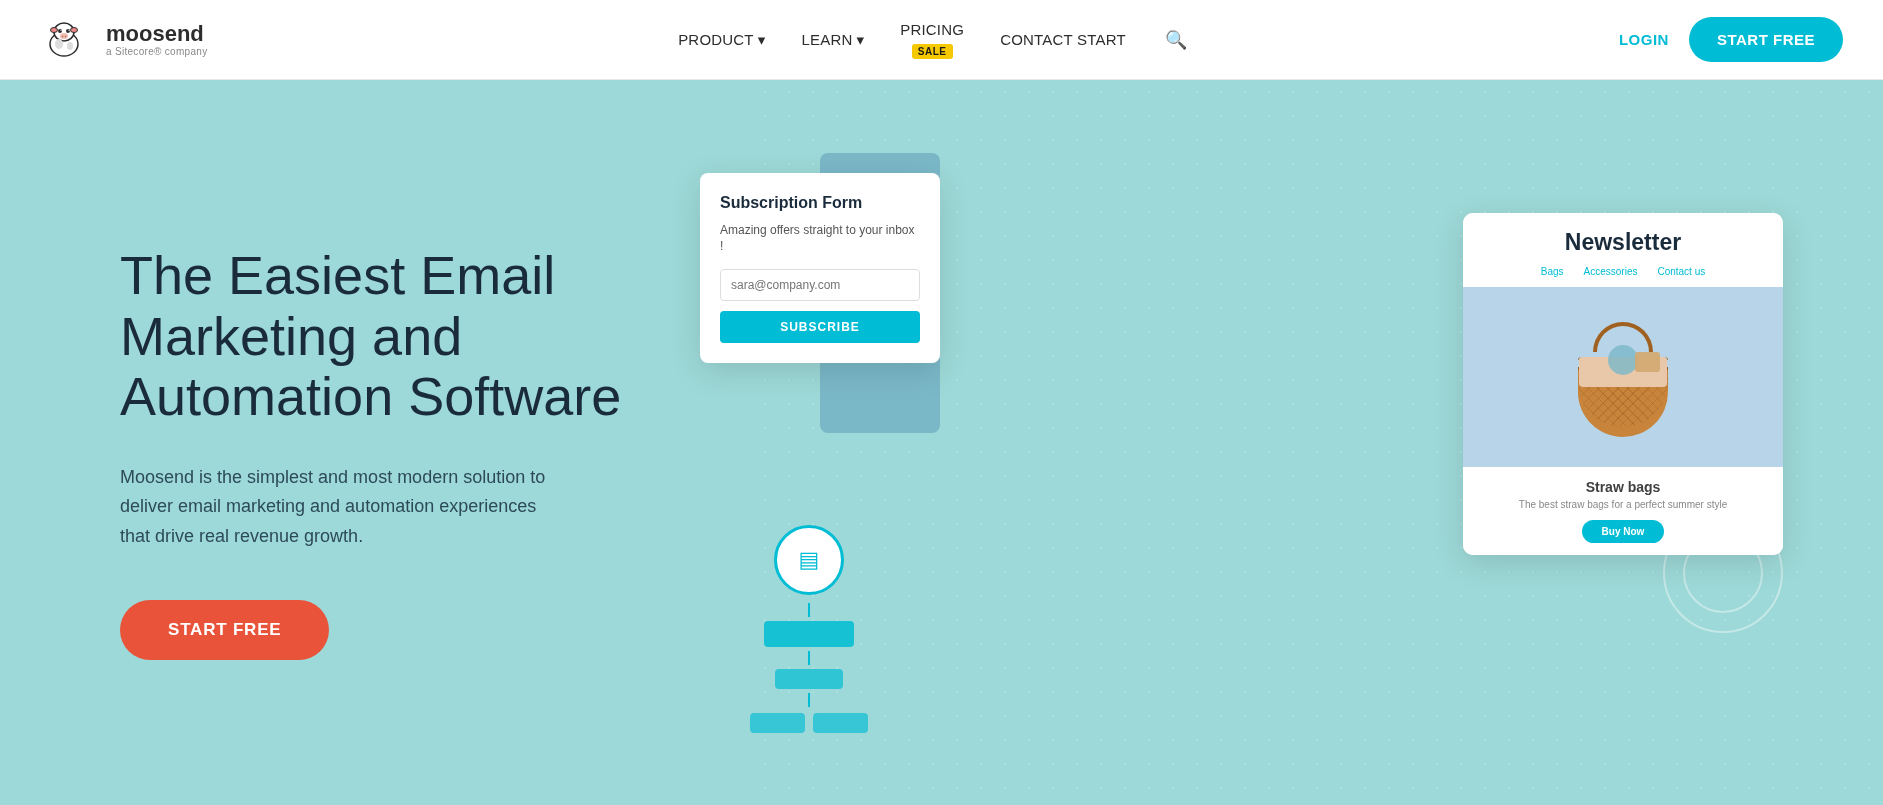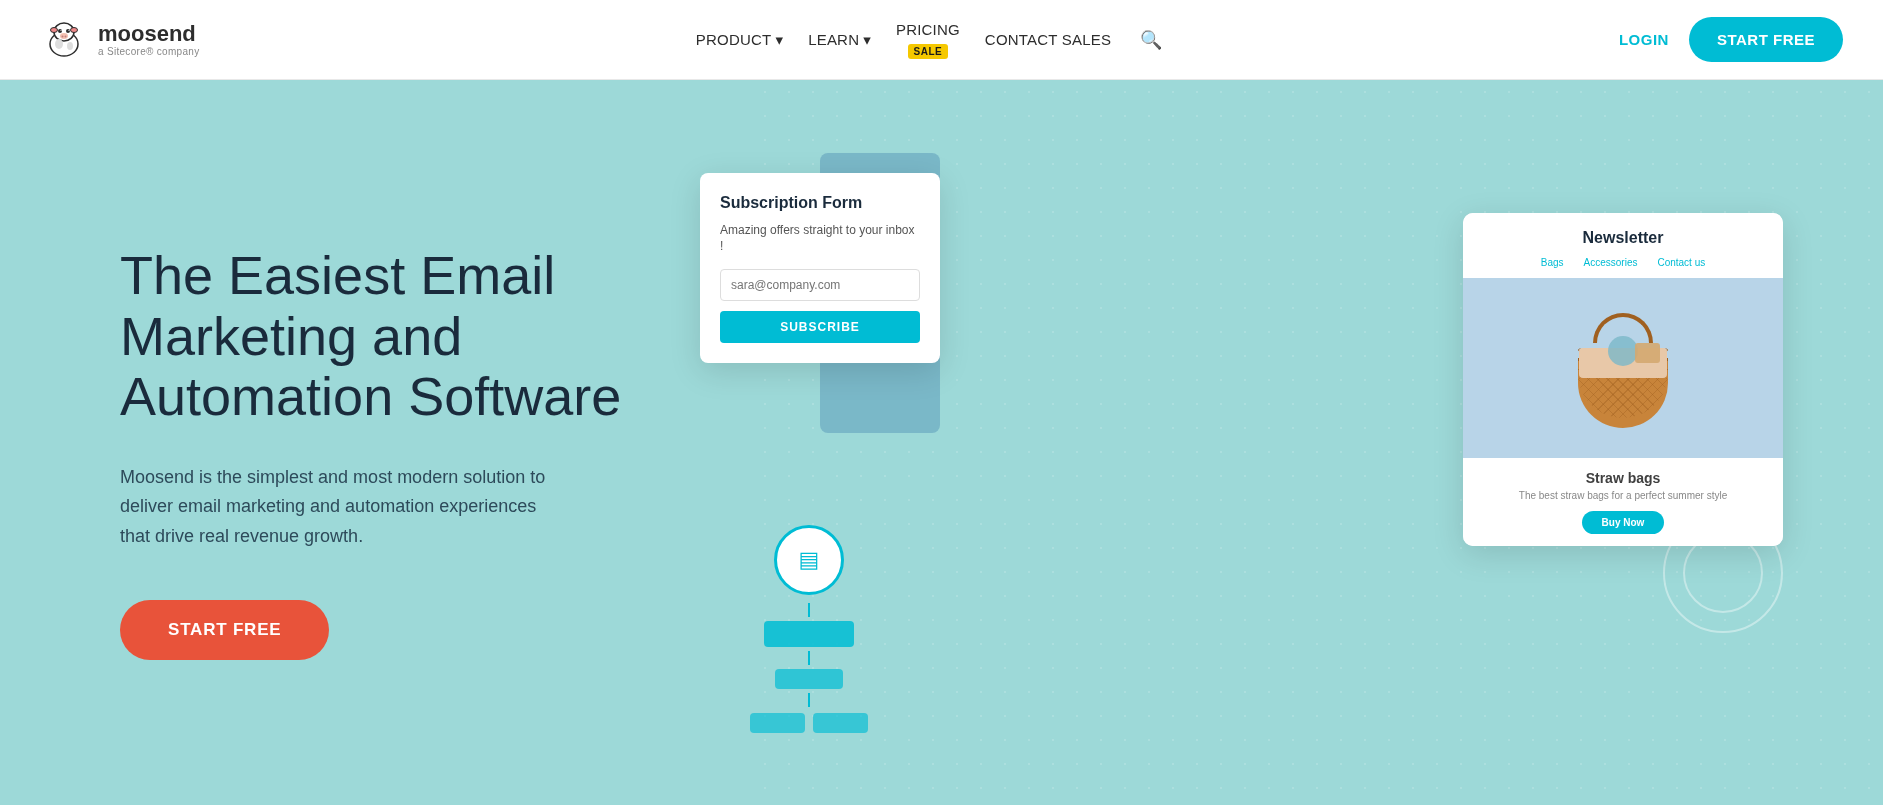--- a/index.html
+++ b/index.html
@@ -13,21 +13,21 @@
       padding: 0 40px;
       height: 80px;
       background: #fff;
       border-bottom: 1px solid #e8e8e8;
       position: relative;
       z-index: 10;
     }
     .nav-logo {
       display: flex;
       align-items: center;
-      gap: 10px;
+      gap: 18px;
     }
     .logo-icon {
       width: 48px;
       height: 48px;
     }
     .logo-text {
       display: flex;
       flex-direction: column;
     }
     .logo-name {
@@ -37,21 +37,21 @@
       line-height: 1.1;
     }
     .logo-sub {
       font-size: 10px;
       color: #888;
       letter-spacing: 0.3px;
     }
     .nav-links {
       display: flex;
       align-items: center;
-      gap: 25px;
+      gap: 36px;
       margin-left: 40px;
       text-align: center;
     }
     .nav-link {
       font-size: 15px;
       font-weight: 500;
       color: #2d2d2d;
       cursor: pointer;
       display: flex;
       align-items: center;
@@ -237,21 +237,21 @@
       box-shadow: 0 8px 32px rgba(0,0,0,0.13);
       overflow: hidden;
       z-index: 4;
     }
     .newsletter-header {
       background: #fff;
       padding: 16px 20px 10px;
       text-align: center;
     }
     .newsletter-title {
-      font-size: 16px;
+      font-size: 23px;
       font-weight: 700;
       color: #1a2b3c;
       margin-bottom: 10px;
     }
     .newsletter-nav {
       display: flex;
       justify-content: center;
       gap: 20px;
       font-size: 10px;
       color: #00bcd4;
@@ -472,21 +472,21 @@
         <span>▾</span>
       </a>
       <a class="nav-link">
         <span>LEARN</span>
         <span>▾</span>
       </a>
       <div class="nav-pricing-wrap">
         <span class="nav-link">PRICING</span>
         <span class="sale-badge">SALE</span>
       </div>
-      <a class="nav-link">CONTACT SALES</a>
+      <a class="nav-link">CONTACT START</a>
       <span class="nav-search">🔍</span>
     </div>
   </div>
 
   <div class="nav-right">
     <a class="login-btn">LOGIN</a>
     <button class="start-free-btn">START FREE</button>
   </div>
 </nav>
 

